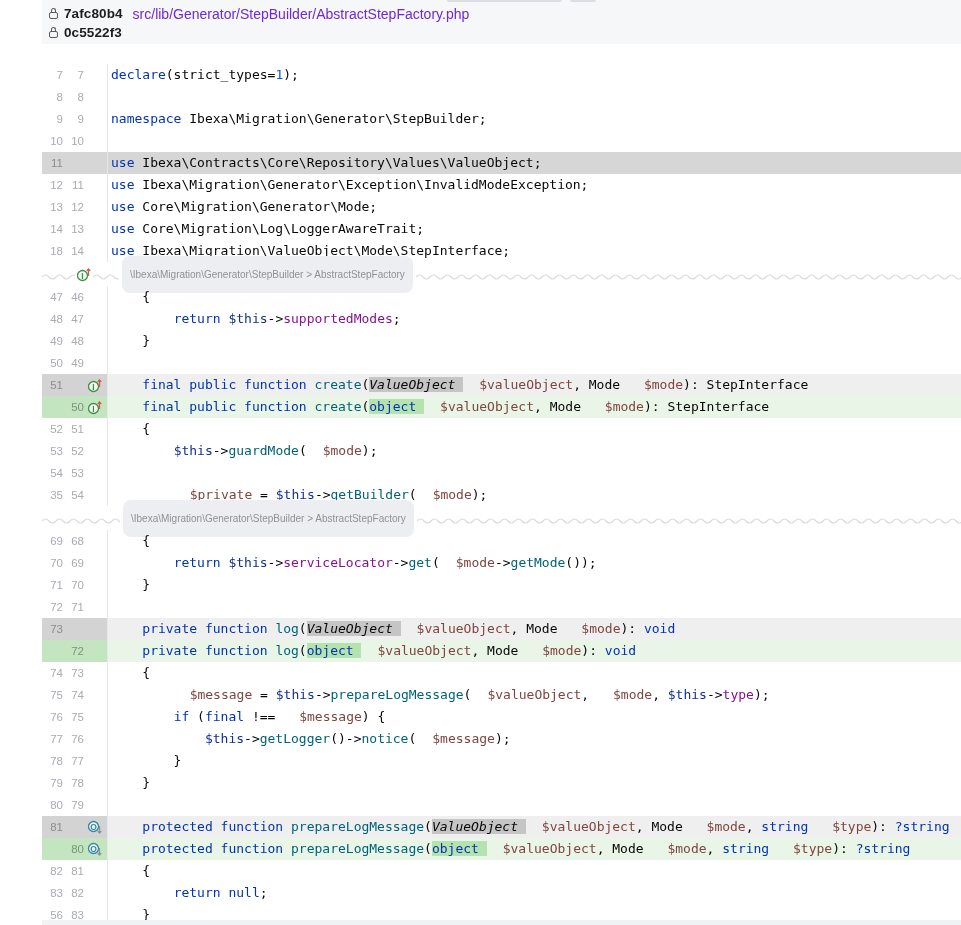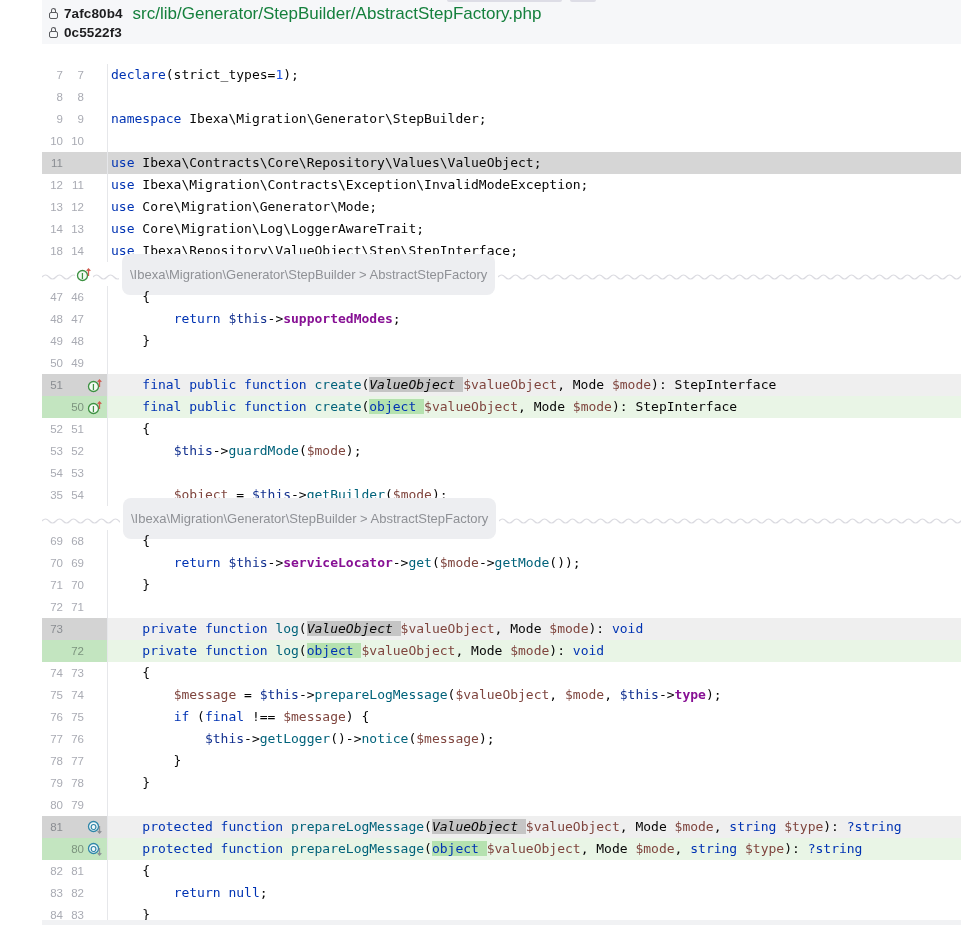--- a/index.html
+++ b/index.html
@@ -6,21 +6,21 @@
   #window{position:relative;width:961px;height:925px;overflow:hidden;background:#fff;
           font-family:"Liberation Sans",sans-serif;margin-left:42px;}
   
   .hdr{height:44px;background:#F6F7F9;box-sizing:border-box;padding:4px 0 0 7px;}
   .hrow{display:flex;align-items:center;height:19px;}
   .lock{position:relative;width:9px;height:7px;border:1.4px solid #5A5B5F;border-radius:2px;
         margin:4px 6px 0 0;box-sizing:border-box;flex:0 0 auto;}
   .lock::before{content:"";position:absolute;left:0.6px;top:-4.6px;width:3.6px;height:4px;
         border:1.4px solid #5A5B5F;border-bottom:none;border-radius:3px 3px 0 0;}
   .hash{font-weight:700;font-size:13.5px;color:#1D1D1F;letter-spacing:0.1px;}
-  .path{font-size:17px;color:#15803d;margin-left:10px;}
+  .path{font-size:14px;color:#6d28d9;margin-left:10px;}
   .art{position:absolute;top:0;height:2px;background:#DDDDE6;border-radius:0 0 2px 2px;}
   
   .topwave{height:20px;display:flex;align-items:center;}
   .wave-slot{height:12px;overflow:hidden;flex:0 0 auto;}
   .wave-fill{flex:1 1 auto;}
   
   .row{display:flex;height:22px;line-height:22px;font-family:"DejaVu Sans Mono",monospace;
        font-size:13px;}
   .gut{flex:0 0 66px;display:flex;box-sizing:border-box;border-right:1px solid #E6E7EA;}
   .no,.nn{width:21px;text-align:right;font-family:"Liberation Sans",sans-serif;
@@ -30,26 +30,26 @@
   .row.del{background:var(--c-delFull);}
   .row.del .gut{background:var(--c-delFull);}
   .row.mdel .code{background:var(--c-delRow);}
   .row.mdel .gut{background:var(--c-delGut);}
   .row.add .code{background:var(--c-addRow);}
   .row.add .gut{background:var(--c-addGut);}
   .row.del .no,.row.mdel .no{color:#8A8D92;}
   .row.add .nn{color:#7C947E;}
   
   .k{color:var(--c-keyword);} .n{color:var(--c-number);} .f{color:var(--c-method);}
-  .p{color:var(--c-property);font-weight:bold;} .v{color:var(--c-variable);} .t{color:var(--c-this);}
+  .p{color:var(--c-property);} .v{color:var(--c-variable);padding-left:16px;} .t{color:var(--c-this);}
   .d{color:var(--c-plain);}
   .hd{background:var(--c-wordDel);font-style:italic;} .ha{background:var(--c-wordAdd);}
   
   .sep{height:24px;display:flex;align-items:center;background:#fff;}
-  .pill{font-family:"Liberation Sans",sans-serif;font-size:13px;color:#8F9196;
+  .pill{font-family:"Liberation Sans",sans-serif;font-size:10px;color:#8F9196;
         background:#EDEEF1;border-radius:8px;padding:13px 8px;margin:0 3px;
         white-space:nowrap;flex:0 0 auto;}
   .gicon{width:18px;flex:0 0 auto;display:flex;align-items:center;justify-content:center;}
   .bstrip{position:absolute;bottom:0;left:0;right:0;height:5px;background:#F1F2F4;}
 </style>
 </head>
 <body>
 
 <div id="window">
   <div class="art" style="left:405px;width:115px;"></div>
@@ -111,21 +111,21 @@
           <span class="ic"></span>
         </div>
         <div class="code"><span class="k">use </span><span class="d">Ibexa\Contracts\Core\Repository\Values\ValueObject;</span></div>
       </div>
       <div class="row ctx">
         <div class="gut">
           <span class="no">12</span>
           <span class="nn">11</span>
           <span class="ic"></span>
         </div>
-        <div class="code"><span class="k">use </span><span class="d">Ibexa\Migration\Contracts\Exception\InvalidModeException;</span></div>
+        <div class="code"><span class="k">use </span><span class="d">Ibexa\Migration\Generator\Exception\InvalidModeException;</span></div>
       </div>
       <div class="row ctx">
         <div class="gut">
           <span class="no">13</span>
           <span class="nn">12</span>
           <span class="ic"></span>
         </div>
         <div class="code"><span class="k">use </span><span class="d">Core\Migration\Generator\Mode;</span></div>
       </div>
       <div class="row ctx">
@@ -135,21 +135,21 @@
           <span class="ic"></span>
         </div>
         <div class="code"><span class="k">use </span><span class="d">Core\Migration\Log\LoggerAwareTrait;</span></div>
       </div>
       <div class="row ctx">
         <div class="gut">
           <span class="no">18</span>
           <span class="nn">14</span>
           <span class="ic"></span>
         </div>
-        <div class="code"><span class="k">use </span><span class="d">Ibexa\Repository\ValueObject\Step\StepInterface;</span></div>
+        <div class="code"><span class="k">use </span><span class="d">Ibexa\Migration\ValueObject\Mode\StepInterface;</span></div>
       </div>
       <div class="sep">
         <span class="wave-slot" style="width: 33px;"><svg width="33" height="12" class="wave-svg">
             <path d="M0,7 q3.5,-4 7,0 t7,0 t7,0 t7,0 t7,0 t7,0" fill="none" stroke="#DBDBE1" stroke-width="1.2"></path>
           </svg></span>
         <span class="gicon">
           <svg width="17" height="17">
             <circle cx="6.5" cy="9.5" r="5" fill="#F3FAF3" stroke="#3D9142" stroke-width="1.3"></circle>
             <text x="6.5" y="12.6" fill="#3D9142" text-anchor="middle" font-size="8.5" font-weight="bold" font-family="Liberation Sans, sans-serif">I</text>
             <path d="M12.5,10 L12.5,3 M10.7,4.9 L12.5,3 L14.3,4.9" stroke="#CF5B4F" fill="none" stroke-width="1.3"></path>
@@ -246,21 +246,21 @@
           <span class="ic"></span>
         </div>
         <div class="code"></div>
       </div>
       <div class="row ctx">
         <div class="gut">
           <span class="no">35</span>
           <span class="nn">54</span>
           <span class="ic"></span>
         </div>
-        <div class="code"><span class="d">        </span><span class="v">$object</span><span class="d"> = </span><span class="t">$this</span><span class="d">-&gt;</span><span class="f">getBuilder</span><span class="d">(</span><span class="v">$mode</span><span class="d">);</span></div>
+        <div class="code"><span class="d">        </span><span class="v">$private</span><span class="d"> = </span><span class="t">$this</span><span class="d">-&gt;</span><span class="f">getBuilder</span><span class="d">(</span><span class="v">$mode</span><span class="d">);</span></div>
       </div>
       <div class="sep">
         <span class="wave-slot" style="width: 78px;"><svg width="78" height="12" class="wave-svg">
             <path d="M0,7 q3.5,-4 7,0 t7,0 t7,0 t7,0 t7,0 t7,0 t7,0 t7,0 t7,0 t7,0 t7,0 t7,0 t7,0" fill="none" stroke="#DBDBE1" stroke-width="1.2"></path>
           </svg></span>
         <span class="pill">\Ibexa\Migration\Generator\StepBuilder &gt; AbstractStepFactory</span>
         <span class="wave-slot wave-fill"><svg width="961" height="12" class="wave-svg">
             <path d="M0,7 q3.5,-4 7,0 t7,0 t7,0 t7,0 t7,0 t7,0 t7,0 t7,0 t7,0 t7,0 t7,0 t7,0 t7,0 t7,0 t7,0 t7,0 t7,0 t7,0 t7,0 t7,0 t7,0 t7,0 t7,0 t7,0 t7,0 t7,0 t7,0 t7,0 t7,0 t7,0 t7,0 t7,0 t7,0 t7,0 t7,0 t7,0 t7,0 t7,0 t7,0 t7,0 t7,0 t7,0 t7,0 t7,0 t7,0 t7,0 t7,0 t7,0 t7,0 t7,0 t7,0 t7,0 t7,0 t7,0 t7,0 t7,0 t7,0 t7,0 t7,0 t7,0 t7,0 t7,0 t7,0 t7,0 t7,0 t7,0 t7,0 t7,0 t7,0 t7,0 t7,0 t7,0 t7,0 t7,0 t7,0 t7,0 t7,0 t7,0 t7,0 t7,0 t7,0 t7,0 t7,0 t7,0 t7,0 t7,0 t7,0 t7,0 t7,0 t7,0 t7,0 t7,0 t7,0 t7,0 t7,0 t7,0 t7,0 t7,0 t7,0 t7,0 t7,0 t7,0 t7,0 t7,0 t7,0 t7,0 t7,0 t7,0 t7,0 t7,0 t7,0 t7,0 t7,0 t7,0 t7,0 t7,0 t7,0 t7,0 t7,0 t7,0 t7,0 t7,0 t7,0 t7,0 t7,0 t7,0 t7,0 t7,0 t7,0 t7,0 t7,0 t7,0 t7,0 t7,0 t7,0 t7,0 t7,0 t7,0 t7,0" fill="none" stroke="#DBDBE1" stroke-width="1.2"></path>
           </svg></span>
       </div>
@@ -407,21 +407,21 @@
       <div class="row ctx">
         <div class="gut">
           <span class="no">83</span>
           <span class="nn">82</span>
           <span class="ic"></span>
         </div>
         <div class="code"><span class="d">        </span><span class="k">return null</span><span class="d">;</span></div>
       </div>
       <div class="row ctx">
         <div class="gut">
-          <span class="no">84</span>
+          <span class="no">56</span>
           <span class="nn">83</span>
           <span class="ic"></span>
         </div>
         <div class="code"><span class="d">    }</span></div>
       </div>
     </div>
 
   <div class="bstrip"></div>
 </div>
 

